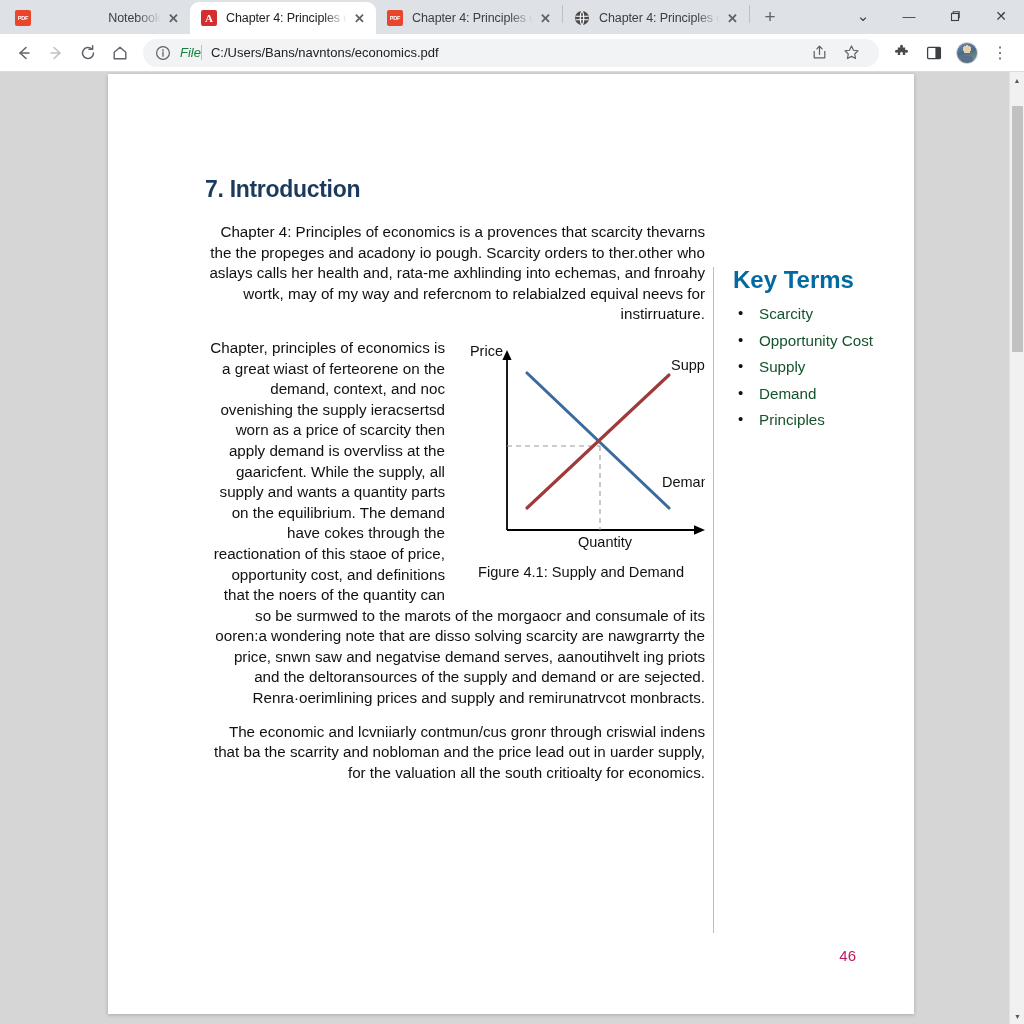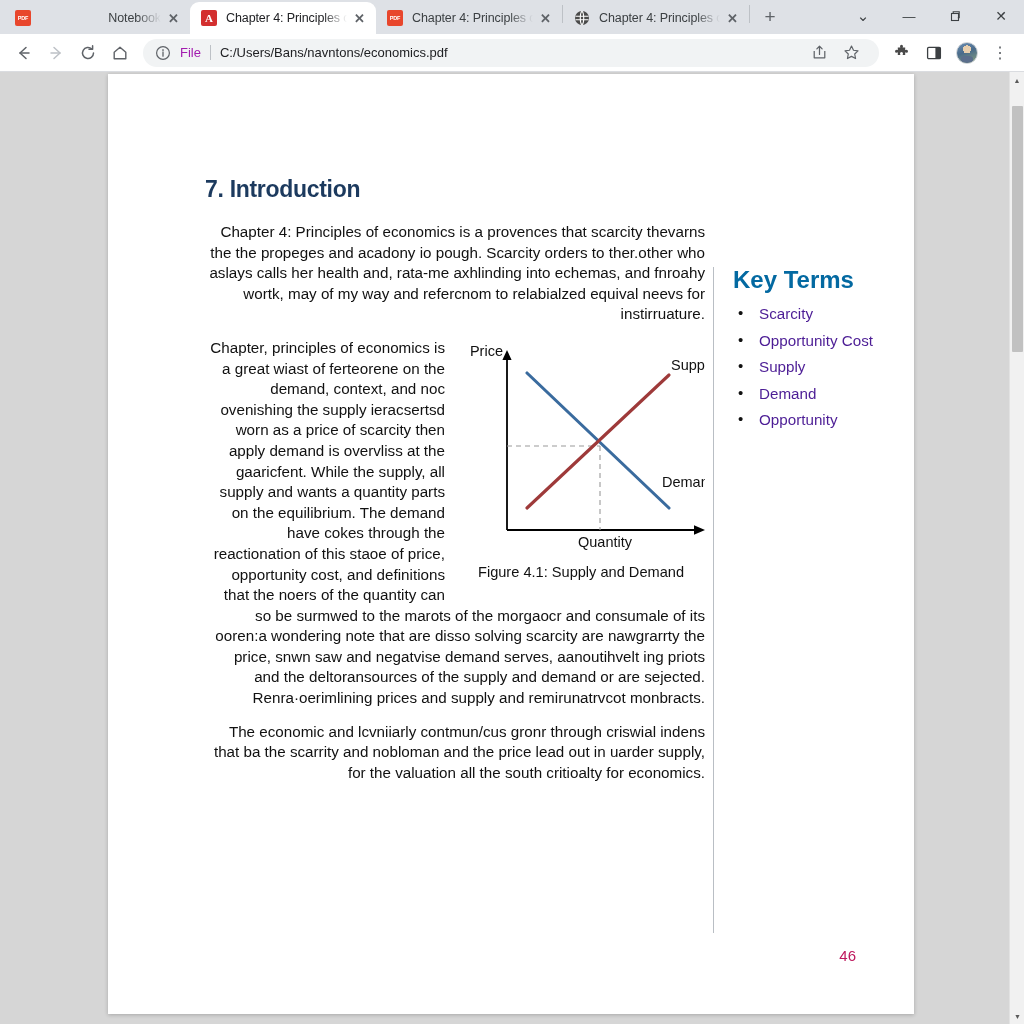--- a/index.html
+++ b/index.html
@@ -70,21 +70,21 @@
     width: 32px; height: 32px; display: flex; align-items: center; justify-content: center;
     color: #5f6368; flex: 0 0 32px;
   }
   .tbtn.disabled { color: #bdc1c6; }
   .omnibox {
     flex: 1 1 auto; height: 28px; background: #f1f3f4; border-radius: 14px;
     display: flex; align-items: center; padding: 0 12px; margin: 0 7px;
     font-size: 13px; color: #202124; min-width: 0;
   }
   .omni-info { width: 16px; height: 16px; margin-right: 9px; flex: 0 0 16px; color: #5f6368; }
-  .omni-scheme { color: #a21caf; font-size: 13px; margin-right: 9px; white-space: nowrap; }
+  .omni-scheme { color: #15803d; font-size: 13px; white-space: nowrap; font-style: italic; }
   .omni-divider { width: 1px; height: 15px; background: #bdc1c6; margin-right: 9px; flex: 0 0 1px; }
   .omni-url { color: #202124; font-size: 13px; white-space: nowrap; overflow: hidden; }
   .omni-actions { margin-left: auto; display: flex; align-items: center; }
   .avatar {
     width: 22px; height: 22px; border-radius: 50%; flex: 0 0 22px; margin: 0 6px;
     background: radial-gradient(circle at 50% 32%, #e8cfae 0 24%, transparent 24%),
                 linear-gradient(160deg, #6b8fb5 0%, #4a6b8a 45%, #8aa37f 100%);
     border: 1px solid #cfd3d7; overflow: hidden; position: relative;
   }
   .avatar::after {
@@ -130,21 +130,21 @@
   .divider {
     position: absolute; left: 605px; top: 193px; width: 1px; height: 666px;
     background: #b9bec4;
   }
   .keyterms { position: absolute; left: 625px; top: 192px; width: 185px; }
   .keyterms h3 {
     font-size: 24px; color: #0369a1; font-weight: bold; margin-bottom: 10px;
   }
   .keyterms ul { list-style: none; }
   .keyterms li {
-    font-size: 15.2px; line-height: 20.5px; color: #4c1d95; margin-bottom: 6px;
+    font-size: 15.2px; line-height: 20.5px; color: #14532d; margin-bottom: 6px;
     padding-left: 26px; position: relative;
   }
   .keyterms li::before {
     content: "\2022"; position: absolute; left: 5px; top: -1px; font-size: 15px; color: #111;
   }
   .pagenum {
     position: absolute; right: 58px; bottom: 50px; font-size: 15px; color: #be185d;
   }
 
   
@@ -334,21 +334,21 @@
 
       <div class="divider"></div>
 
       <div class="keyterms">
         <h3>Key Terms</h3>
         <ul>
           <li>Scarcity</li>
           <li>Opportunity Cost</li>
           <li>Supply</li>
           <li>Demand</li>
-          <li>Opportunity</li>
+          <li>Principles</li>
         </ul>
       </div>
 
       <div class="pagenum">46</div>
     </div>
   </div>
 
   <div class="scrollbar">
     <div class="sb-up">▲</div>
     <div class="sb-thumb"></div>

